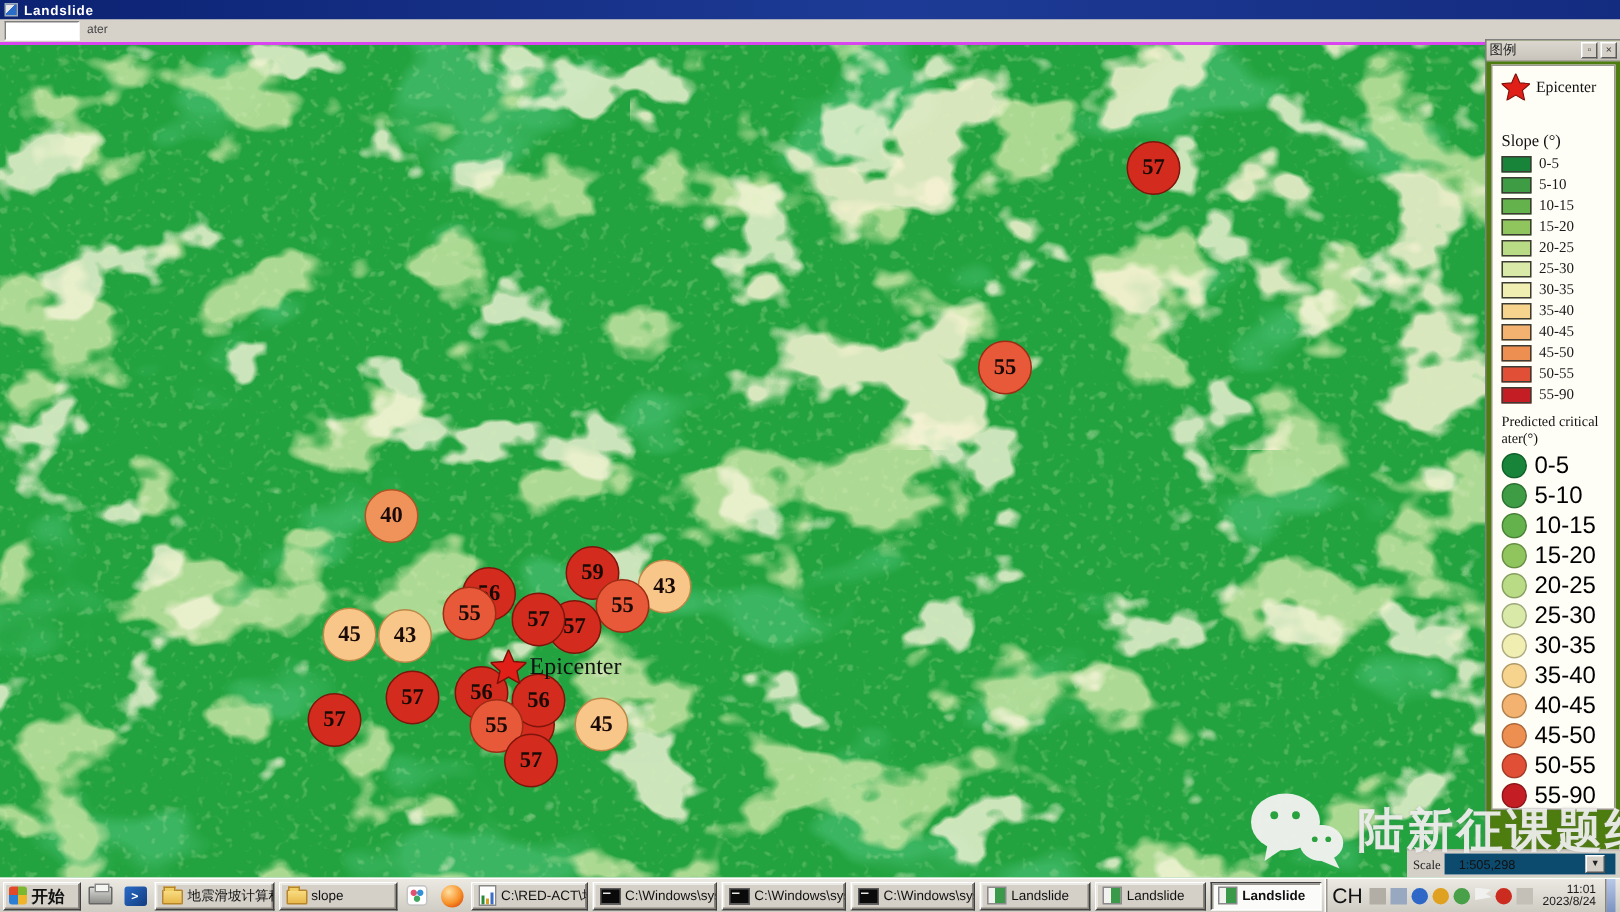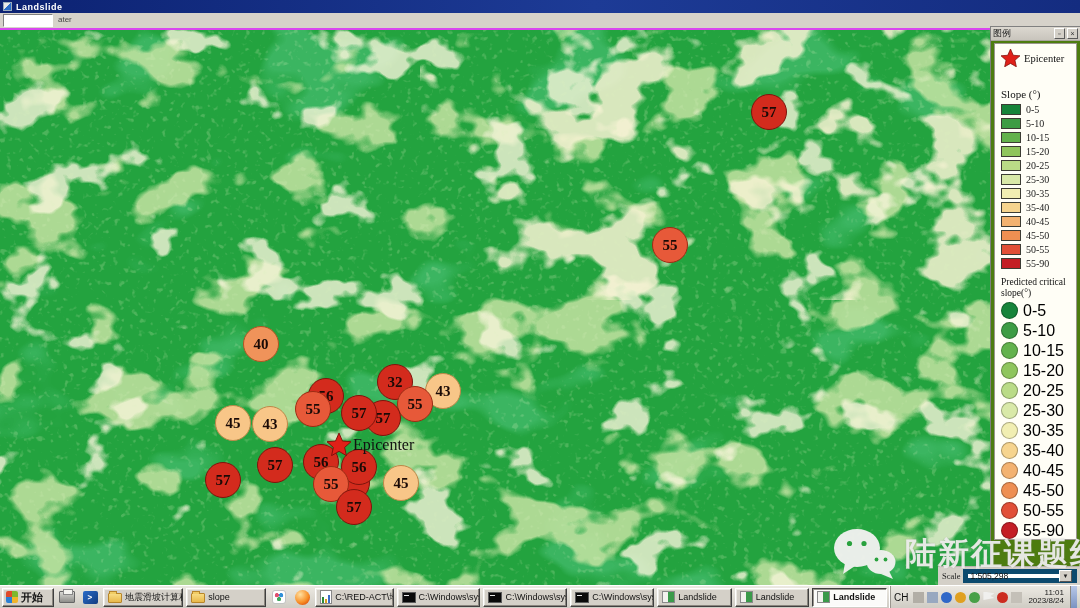--- a/index.html
+++ b/index.html
@@ -49,21 +49,21 @@
   .leg-row .sw { width:20px; height:11px; border:1px solid #3c3c34; flex:none; }
   .leg-row .lab { font-family:"Liberation Serif", serif; font-size:10px; color:#1a1a1a; white-space:nowrap; }
   .pred-title { font-family:"Liberation Serif", serif; font-size:9.5px; color:#111; line-height:11px; margin:8px 0 2px 0; }
   .pred-row { display:flex; align-items:center; gap:5px; margin:3px 0; height:17px; }
   .pred-row .cw { width:17px; height:17px; border-radius:50%; border:1px solid rgba(0,0,0,.28); flex:none; }
 
   
   #scale-strip { position:absolute; top:566px; right:0; width:142px; height:19px; background:#d4d0c8;
     display:flex; align-items:center; gap:3px; padding:0 3px 0 4px; border-top:1px solid #b8b4ac; }
   #scale-label { font-size:8.5px; color:#222; font-family:"Liberation Serif", serif; }
-  #scale-combo { flex:1; height:14px; background:#fff; border:5px solid #0c4a6e;
+  #scale-combo { flex:1; height:14px; background:#fff; border:7px solid #0c4a6e;
     display:flex; align-items:center; }
   #scale-value { flex:1; font-size:8.5px; color:#111; padding-left:2px; white-space:nowrap; }
   #scale-drop { width:13px; height:12px; background:#d4d0c8; border:1px solid; border-color:#fff #555 #555 #fff;
     font-size:6px; line-height:11px; text-align:center; color:#222; }
 
   
   #watermark { position:absolute; left:833px; top:528px; display:flex; align-items:center; gap:8px; opacity:.96; }
   #watermark-text { font-size:31px; font-weight:bold; color:#ececea; letter-spacing:2px; white-space:nowrap;
     text-shadow:0 0 2px rgba(120,120,120,.35); }
 
@@ -101,21 +101,21 @@
   .icon-chart { width:12px; height:14px; background:#fff; border:1px solid #888;
     background-image:linear-gradient(#2a8a3a,#2a8a3a),linear-gradient(#d8a020,#d8a020),linear-gradient(#3a6cc8,#3a6cc8);
     background-size:2px 6px,2px 4px,2px 8px; background-position:1px 6px,4px 8px,7px 4px; background-repeat:no-repeat; }
   .icon-cmd { width:14px; height:11px; background:#0a0a0a; border:1px solid #5a5a5a;
     background-image:linear-gradient(#e8e8e8,#e8e8e8); background-size:5px 1px; background-position:1px 2px; background-repeat:no-repeat; }
   .icon-landslide { width:13px; height:12px; border:1px solid #8a8a8a;
     background:linear-gradient(90deg,#f2f2ee 42%,#3a9a4a 42%); }
 
   #tray { margin-left:auto; display:flex; align-items:center; gap:3px; height:23px; padding:0 1px;
     border-left:1px solid #9a968e; box-shadow:-1px 0 0 #fff; flex:none; }
-  #tray-lang { font-size:10px; color:#111; padding:0 2px; }
+  #tray-lang { font-size:14px; color:#111; padding:0 2px; }
   .tray-ico { width:11px; height:11px; flex:none; }
   .tray-ico.circle { border-radius:50%; }
   .tray-ico.flag { clip-path:polygon(0 0,100% 15%,65% 40%,100% 60%,0 78%,0 100%,0 0); }
   #clock { text-align:right; font-size:8px; line-height:8.5px; color:#1a1a1a; padding:0 3px; white-space:nowrap; }
   #show-desktop { width:7px; height:23px; background:linear-gradient(#b8c8e8,#7890c0); border-left:1px solid #8a867e; }
 </style>
 </head>
 <body>
 
 <div id="screen">
@@ -159,21 +159,21 @@
       <rect width="1080" height="555" filter="url(#blotchLight)" opacity="0.85"></rect>
       <rect width="1080" height="555" filter="url(#blotchCream)" opacity="0.8"></rect>
       <rect x="420" y="0" width="660" height="270" filter="url(#blotchCreamDense)" opacity="0.85"></rect>
       <rect width="1080" height="555" filter="url(#speckle)" opacity="0.22"></rect>
     </svg>
 
     <div id="markers-layer">
         <div class="marker" style="left: 769px; top: 82px; background: rgb(211, 43, 29); border: 1px solid rgb(125, 21, 12);">57</div>
         <div class="marker" style="left: 670px; top: 215px; background: rgb(231, 89, 57); border: 1px solid rgb(156, 44, 20);">55</div>
         <div class="marker" style="left: 261px; top: 314px; background: rgb(240, 147, 90); border: 1px solid rgb(176, 85, 36);">40</div>
-        <div class="marker" style="left: 395px; top: 352px; background: rgb(211, 43, 29); border: 1px solid rgb(125, 21, 12);">32</div>
+        <div class="marker" style="left: 395px; top: 352px; background: rgb(211, 43, 29); border: 1px solid rgb(125, 21, 12);">59</div>
         <div class="marker" style="left: 443px; top: 361px; background: rgb(248, 198, 136); border: 1px solid rgb(188, 136, 72);">43</div>
         <div class="marker" style="left: 326px; top: 366px; background: rgb(211, 43, 29); border: 1px solid rgb(125, 21, 12);">56</div>
         <div class="marker" style="left: 313px; top: 379px; background: rgb(231, 89, 57); border: 1px solid rgb(156, 44, 20);">55</div>
         <div class="marker" style="left: 415px; top: 374px; background: rgb(231, 89, 57); border: 1px solid rgb(156, 44, 20);">55</div>
         <div class="marker" style="left: 383px; top: 388px; background: rgb(211, 43, 29); border: 1px solid rgb(125, 21, 12);">57</div>
         <div class="marker" style="left: 359px; top: 383px; background: rgb(211, 43, 29); border: 1px solid rgb(125, 21, 12);">57</div>
         <div class="marker" style="left: 233px; top: 393px; background: rgb(248, 198, 136); border: 1px solid rgb(188, 136, 72);">45</div>
         <div class="marker" style="left: 270px; top: 394px; background: rgb(248, 198, 136); border: 1px solid rgb(188, 136, 72);">43</div>
         <div class="marker" style="left: 223px; top: 450px; background: rgb(211, 43, 29); border: 1px solid rgb(125, 21, 12);">57</div>
         <div class="marker" style="left: 275px; top: 435px; background: rgb(211, 43, 29); border: 1px solid rgb(125, 21, 12);">57</div>
@@ -252,21 +252,21 @@
             <span class="sw" style="background: rgb(225, 79, 54);"></span>
             <span class="lab">50-55</span>
           </div>
           <div class="leg-row">
             <span class="sw" style="background: rgb(196, 30, 36);"></span>
             <span class="lab">55-90</span>
           </div>
         </div>
       <div class="pred-title">
         <div>Predicted critical</div>
-        <div>slope(°)</div>
+        <div>ater(°)</div>
       </div>
       <div id="pred-rows">
           <div class="pred-row">
             <span class="cw" style="background: rgb(23, 132, 58);"></span>
             <span class="lab">0-5</span>
           </div>
           <div class="pred-row">
             <span class="cw" style="background: rgb(61, 156, 68);"></span>
             <span class="lab">5-10</span>
           </div>

